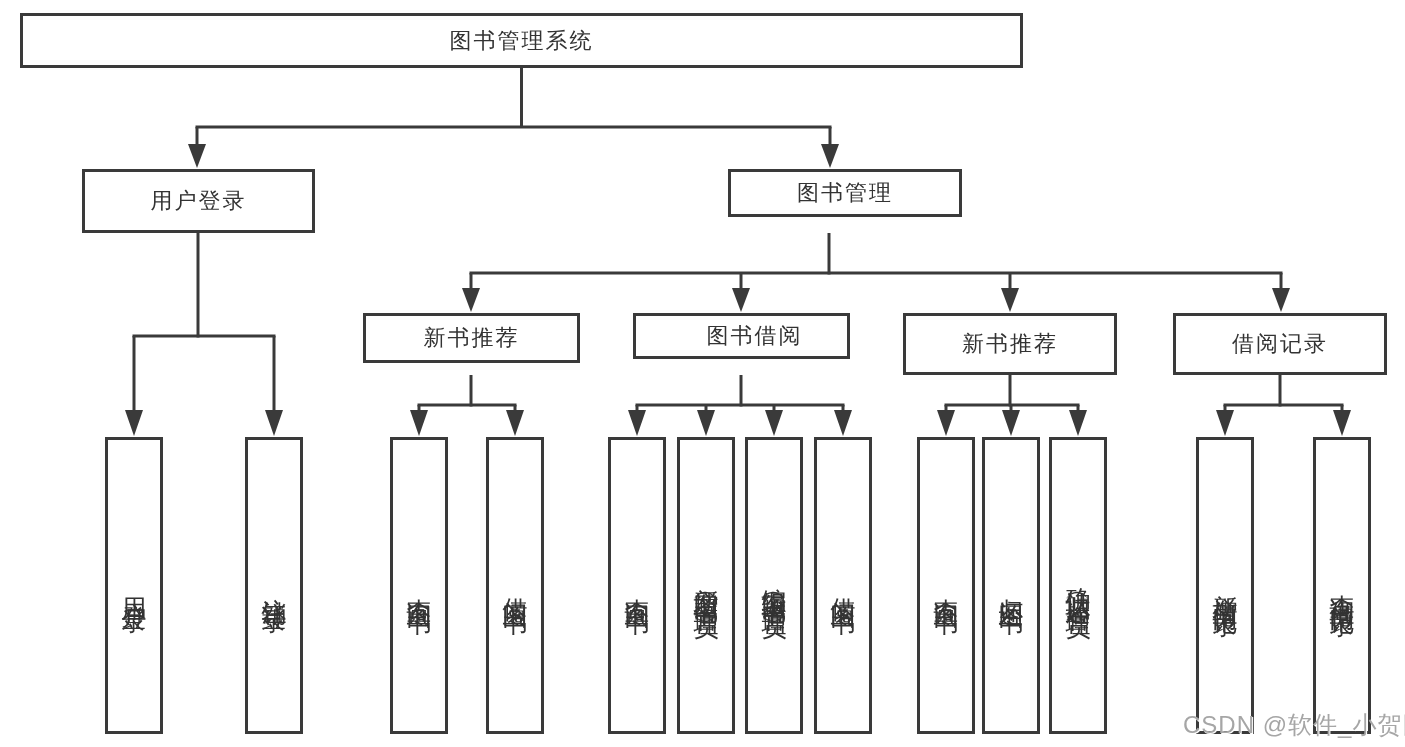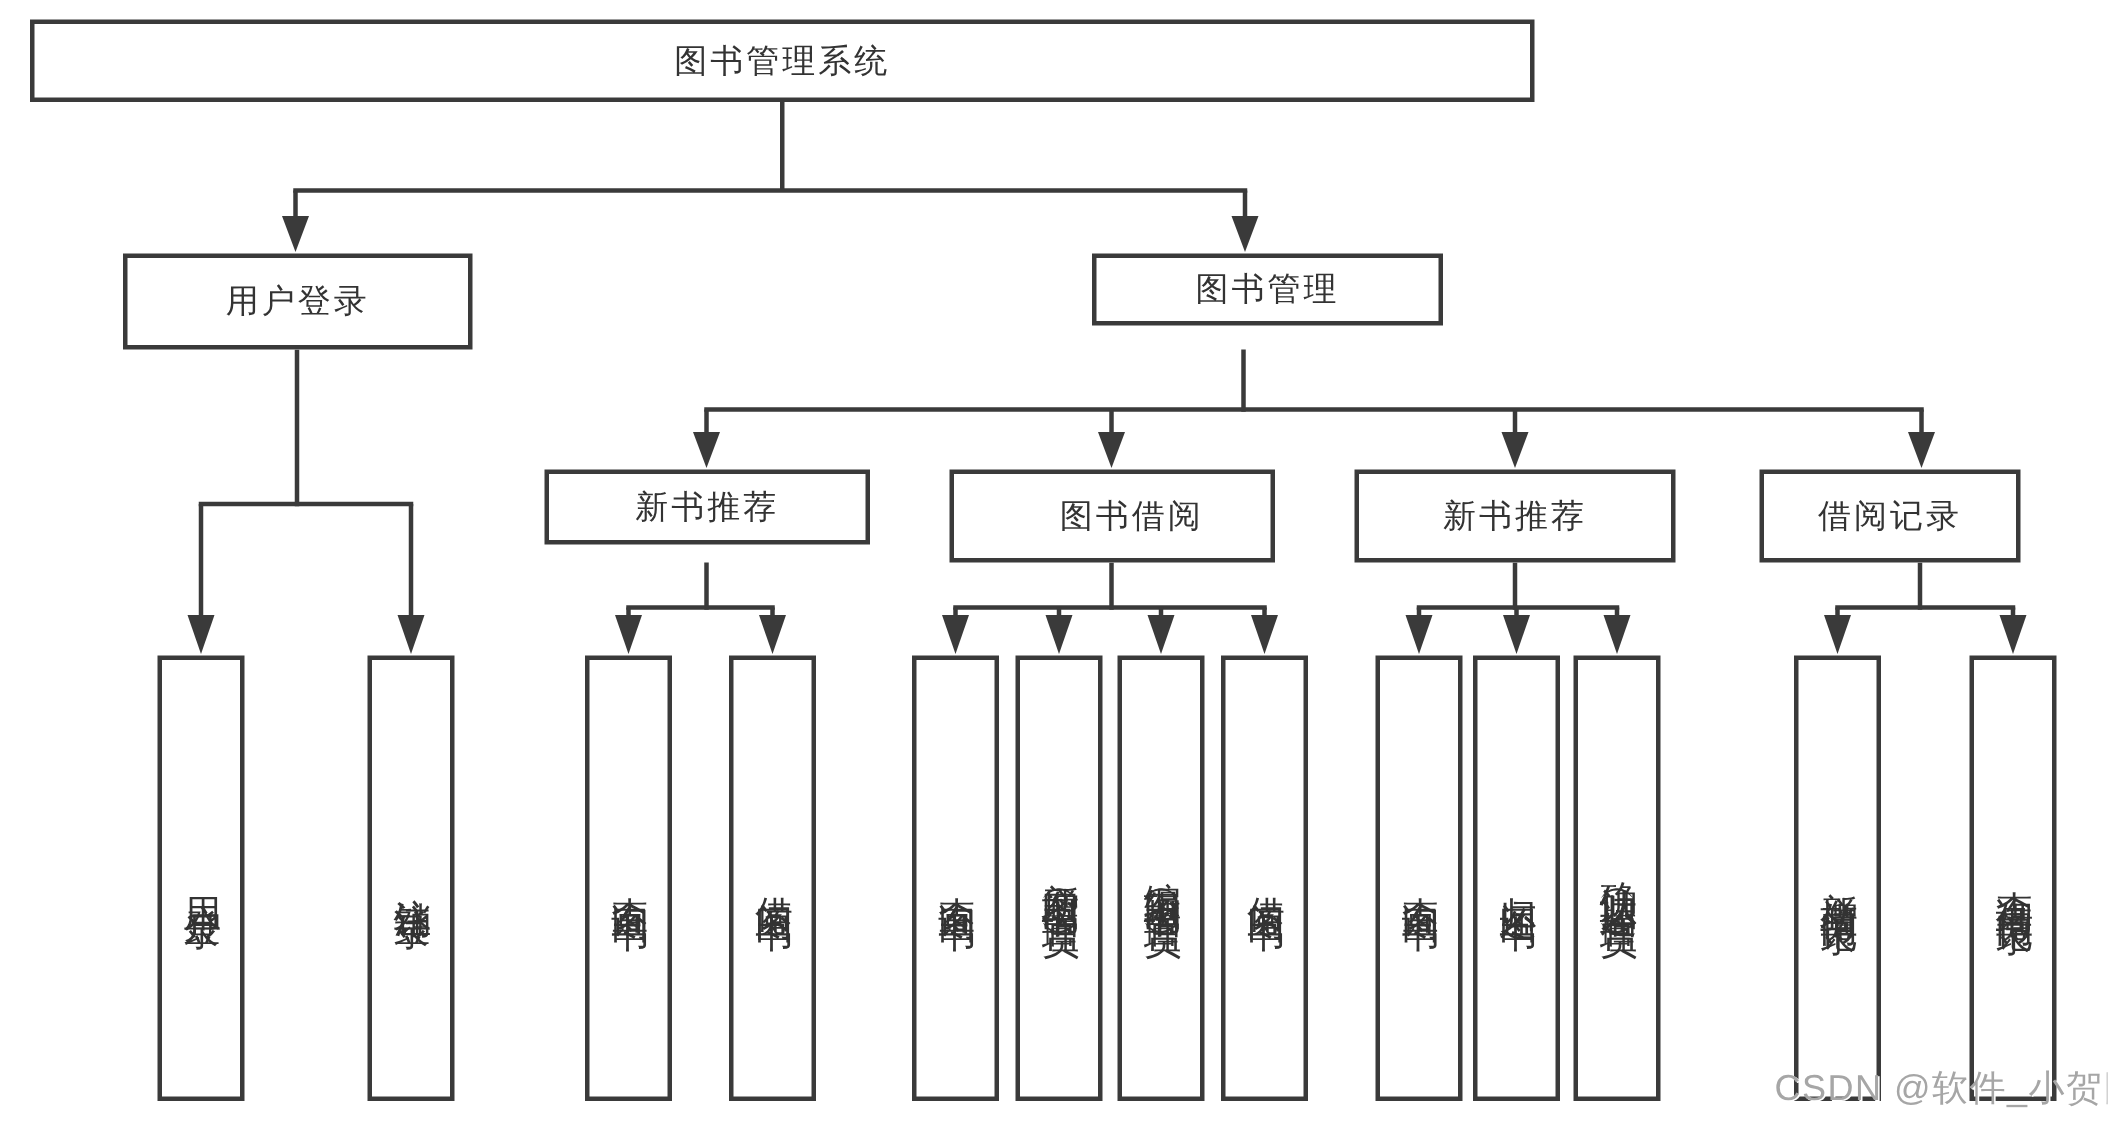--- a/index.html
+++ b/index.html
@@ -168,27 +168,27 @@
   <div class="hbox" style="left:82px; top:169px; width:233px; height:64px;">
     <span>用户登录</span>
   </div>
   <div class="hbox" style="left:712px; top:169px; width:234px; height:48px;margin-left:16px;">
     <span>图书管理</span>
   </div>
 
   <div class="hbox" style="left:363px; top:313px; width:217px; height:50px;">
     <span>新书推荐</span>
   </div>
-  <div class="hbox" style="left:633px; top:313px; width:217px; height:62px;padding-left:26px;">
+  <div class="hbox" style="left:633px; top:313px; width:217px; height:46px;padding-left:26px;">
     <span>图书借阅</span>
   </div>
   <div class="hbox" style="left:903px; top:313px; width:214px; height:62px;">
     <span>新书推荐</span>
   </div>
-  <div class="hbox" style="left:1173px; top:313px; width:174px; height:62px;">
+  <div class="hbox" style="left:1173px; top:313px; width:214px; height:62px;">
     <span>借阅记录</span>
   </div>
 
   <div class="leaf" style="left:105px;">
     <span class="vtext">用户登录</span>
   </div>
   <div class="leaf" style="left:245px;">
     <span class="vtext">注销登录</span>
   </div>
 

